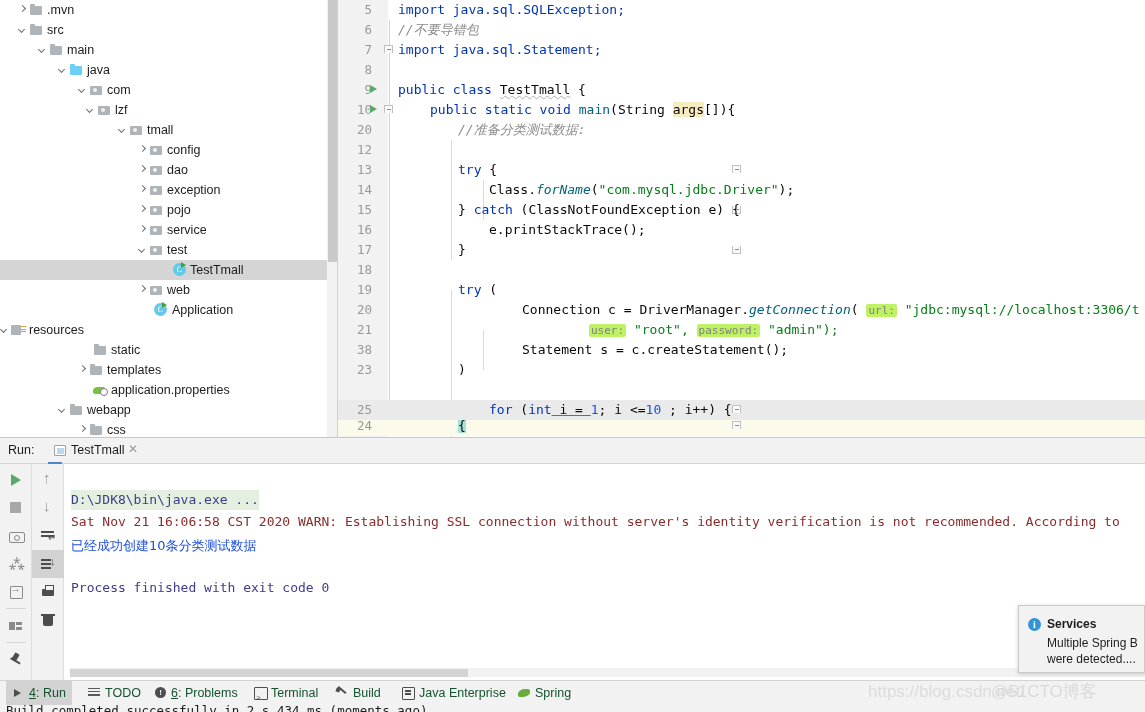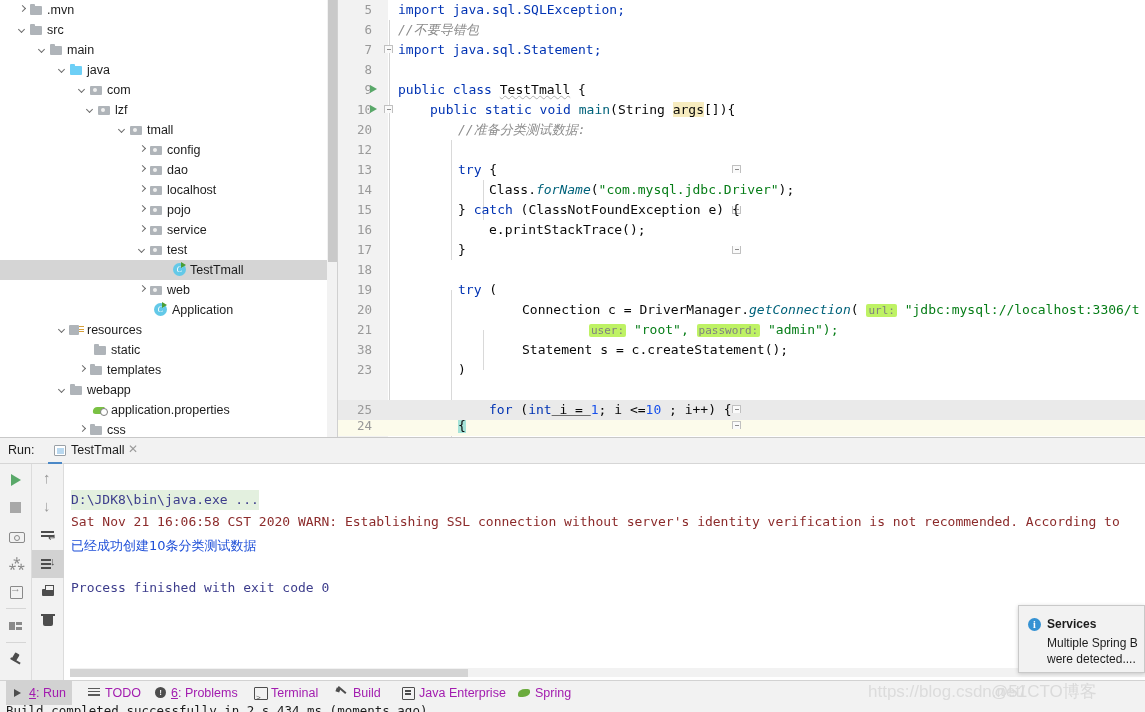--- a/index.html
+++ b/index.html
@@ -256,21 +256,21 @@
     line-height:16px; white-space:nowrap; overflow:hidden;
   }
 
   
   #statusbar {
     position:absolute; left:0; top:680px; width:1145px; height:32px;
     background:#f2f2f2; border-top:1px solid #d2d2d2;
   }
   .sb-item {
     position:absolute; top:0px; height:24px; line-height:24px;
-    font-size:12.5px; color:#a21caf; white-space:nowrap; padding:0 6px;
+    font-size:12.5px; color:#14532d; white-space:nowrap; padding:0 6px;
   }
   .sb-item.active { background:#d2d2d2; }
   .sb-underline { text-decoration: underline; }
   #sb-bottomline {
     position:absolute; left:0; top:24px; width:1145px; height:8px;
     overflow:hidden; font-size:12.5px; color:#1c1c1c;
     font-family:"DejaVu Sans Mono","Liberation Mono", monospace;
   }
   #sb-bottomline span { position:absolute; top:-2px; left:6px; white-space:nowrap; }
   #watermark {
@@ -438,21 +438,21 @@
 
     <div class="tree-row" style="padding-left:138px">
       <span class="tree-arrow right"></span><span class="ticon ic-package"></span><span class="tree-label">config</span>
     </div>
 
     <div class="tree-row" style="padding-left:138px">
       <span class="tree-arrow right"></span><span class="ticon ic-package"></span><span class="tree-label">dao</span>
     </div>
 
     <div class="tree-row" style="padding-left:138px">
-      <span class="tree-arrow right"></span><span class="ticon ic-package"></span><span class="tree-label">localhost</span>
+      <span class="tree-arrow right"></span><span class="ticon ic-package"></span><span class="tree-label">exception</span>
     </div>
 
     <div class="tree-row" style="padding-left:138px">
       <span class="tree-arrow right"></span><span class="ticon ic-package"></span><span class="tree-label">pojo</span>
     </div>
 
     <div class="tree-row" style="padding-left:138px">
       <span class="tree-arrow right"></span><span class="ticon ic-package"></span><span class="tree-label">service</span>
     </div>
 
@@ -465,38 +465,38 @@
     </div>
 
     <div class="tree-row" style="padding-left:138px">
       <span class="tree-arrow right"></span><span class="ticon ic-package"></span><span class="tree-label">web</span>
     </div>
 
     <div class="tree-row" style="padding-left:154px">
       <span class="ticon ic-springapp"></span><span class="tree-label">Application</span>
     </div>
 
-    <div class="tree-row" style="padding-left:58px">
+    <div class="tree-row" style="">
       <span class="tree-arrow down"></span><span class="ticon ic-folder-res"></span><span class="tree-label">resources</span>
     </div>
 
     <div class="tree-row" style="padding-left:93px">
       <span class="ticon ic-folder"></span><span class="tree-label">static</span>
     </div>
 
     <div class="tree-row" style="padding-left:78px">
       <span class="tree-arrow right"></span><span class="ticon ic-folder"></span><span class="tree-label">templates</span>
     </div>
 
+    <div class="tree-row" style="padding-left:93px">
+      <span class="ticon ic-props"></span><span class="tree-label">application.properties</span>
+    </div>
+
     <div class="tree-row" style="padding-left:58px">
       <span class="tree-arrow down"></span><span class="ticon ic-folder"></span><span class="tree-label">webapp</span>
-    </div>
-
-    <div class="tree-row" style="padding-left:93px">
-      <span class="ticon ic-props"></span><span class="tree-label">application.properties</span>
     </div>
 
     <div class="tree-row" style="padding-left:78px">
       <span class="tree-arrow right"></span><span class="ticon ic-folder"></span><span class="tree-label">css</span>
     </div>
 
     <div id="tree-scroll-track">
       <div id="tree-scroll-thumb"></div>
     </div>
   </div>

